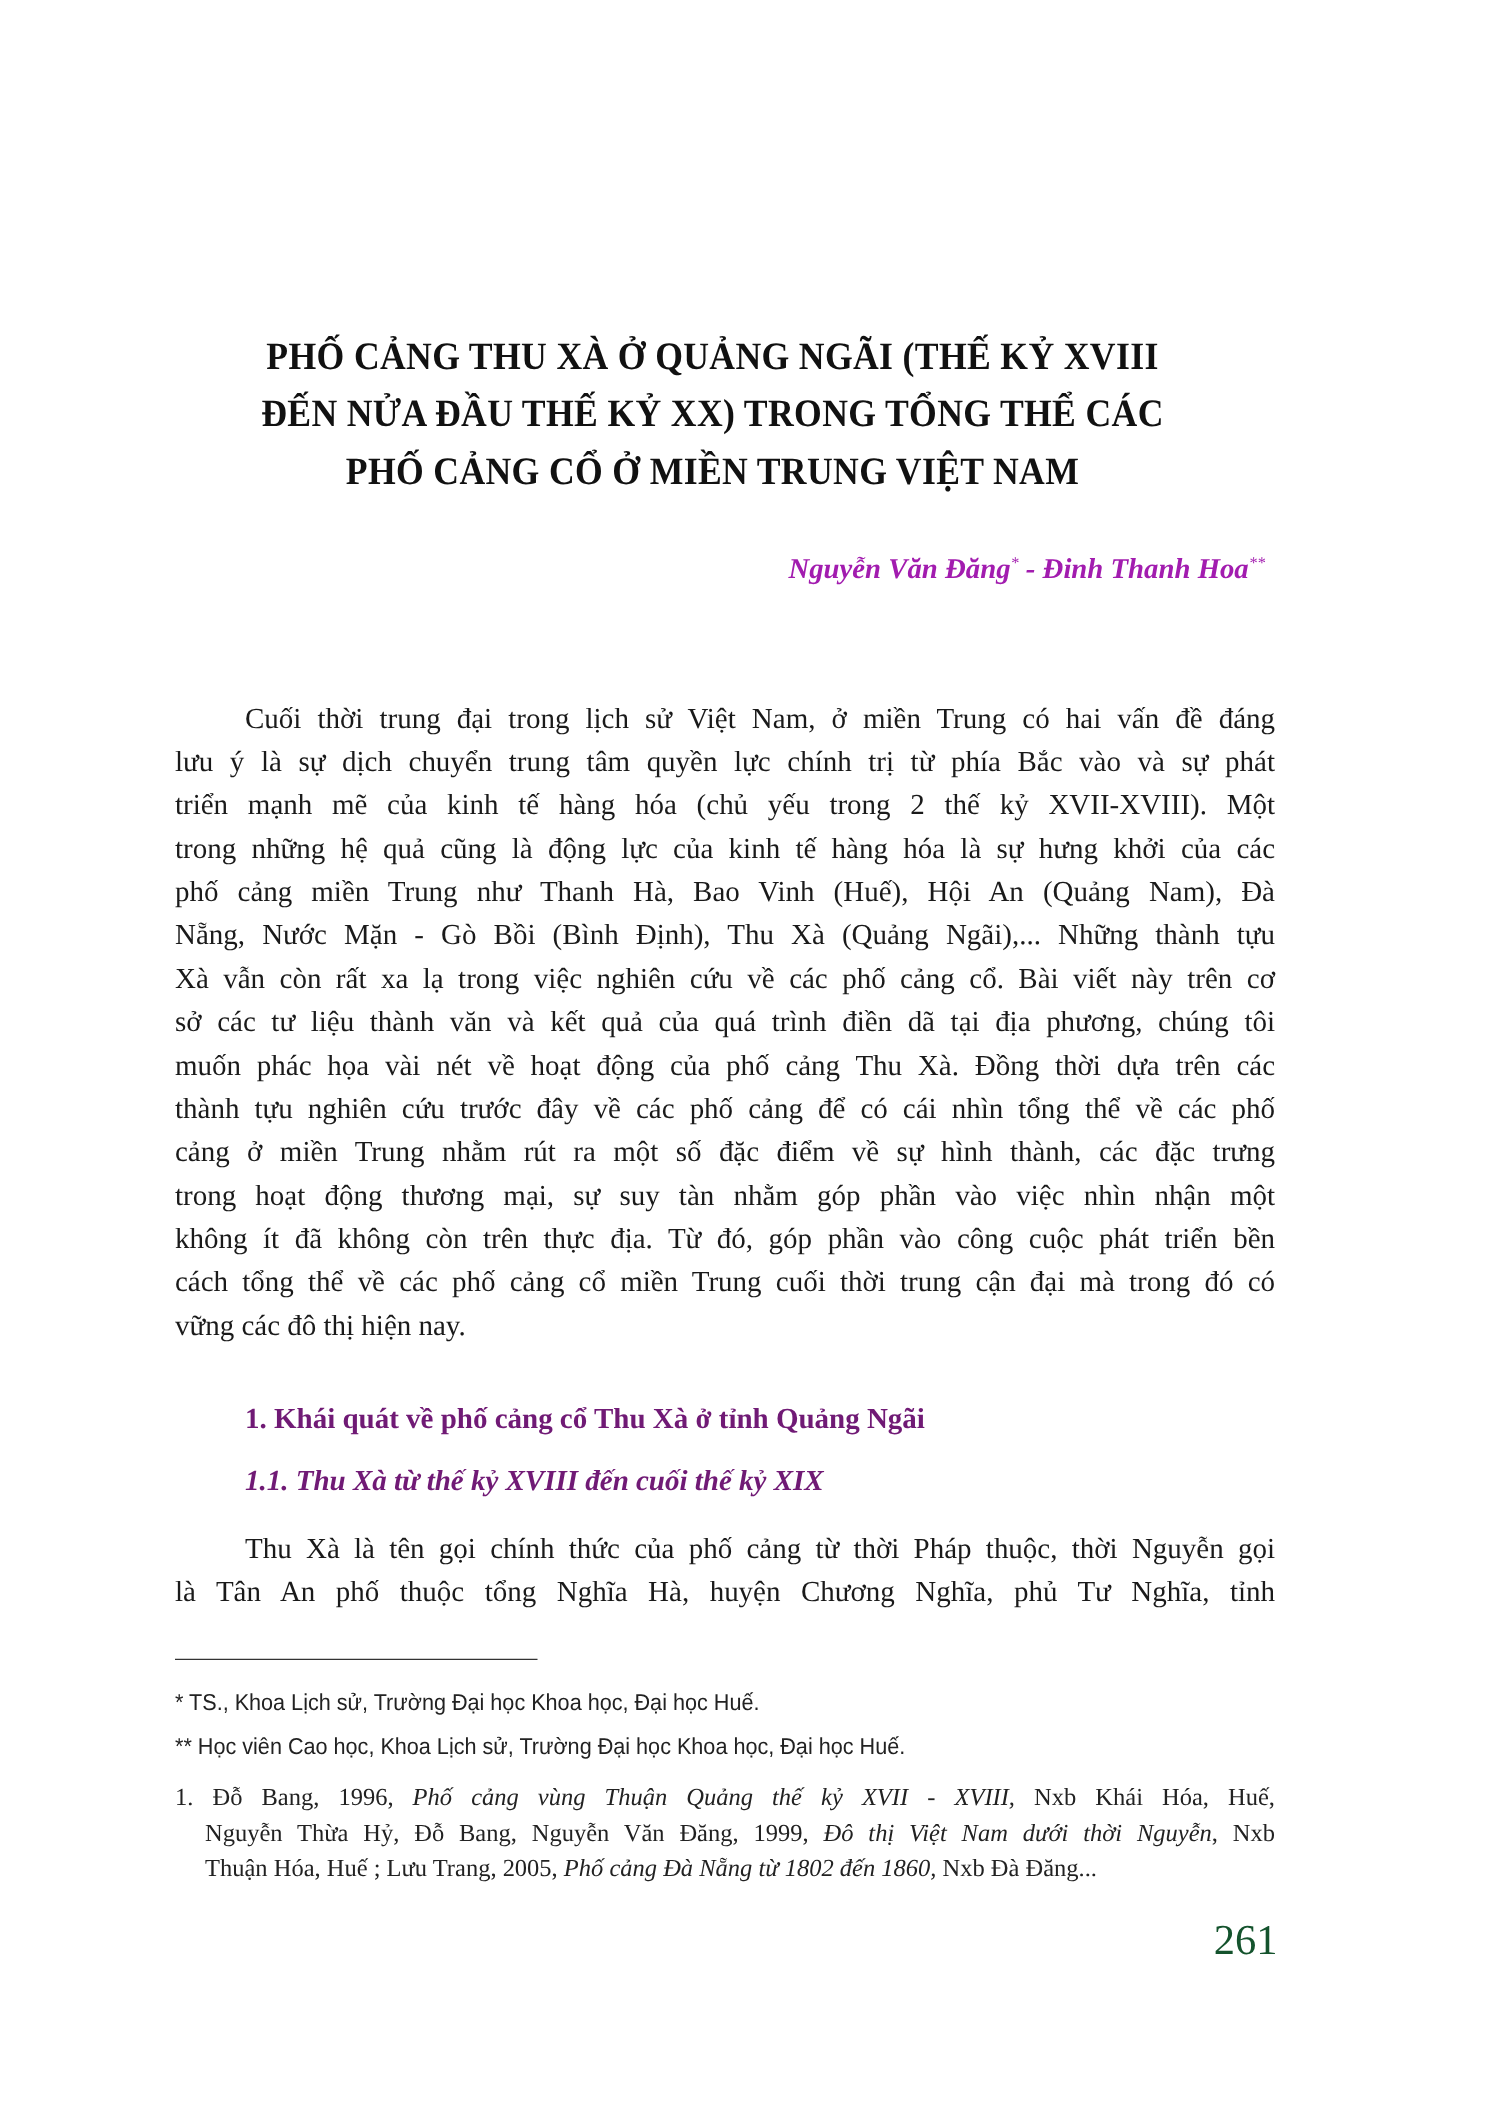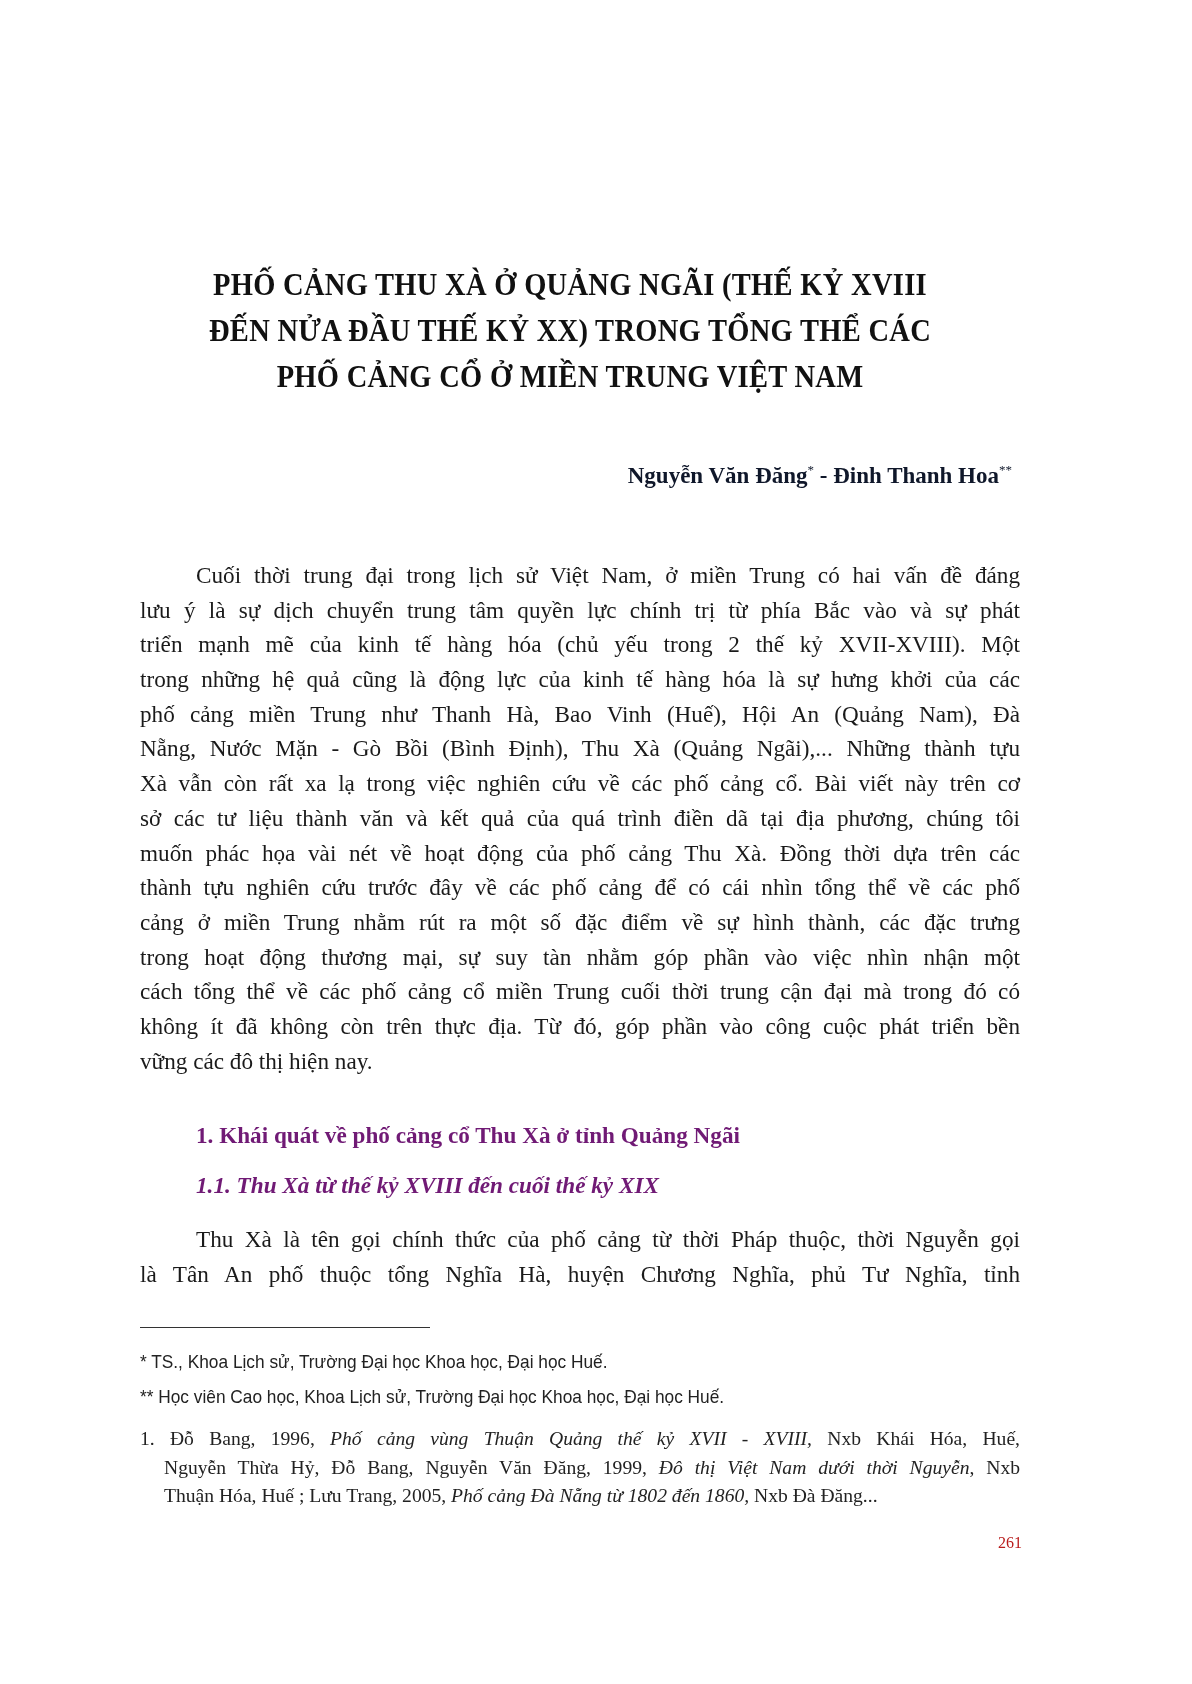--- a/index.html
+++ b/index.html
@@ -28,24 +28,25 @@
       line-height: 46px;
       letter-spacing: 0.3px;
       color: #111;
       transform: scaleX(0.92);
       transform-origin: center top;
     }
     .title div { white-space: nowrap; }
     .authors {
       position: absolute;
       right: 180px;
-      top: 462px;
+      top: 442px;
+      font-style: italic;
       font-weight: bold;
       font-size: 23px;
-      color: #0f172a;
+      color: #a21caf;
       white-space: nowrap;
     }
     .authors sup { font-size: 13px; font-weight: normal; }
     .body {
       position: absolute;
       left: 140px;
       width: 880px;
       top: 558px;
       font-size: 23.2px;
       line-height: 34.7px;
@@ -107,22 +108,22 @@
       color: #222;
     }
     .ref .rl { white-space: nowrap; text-align: justify; text-align-last: justify; }
     .ref .rl.cont { padding-left: 24px; }
     .ref .rl.last { text-align-last: left; }
     .ref i { font-style: italic; margin-top: 48px; }
     .pagenum {
       position: absolute;
       right: 170px;
       top: 1534px;
-      font-size: 16px;
-      color: #b91c1c;
+      font-size: 34px;
+      color: #14532d;
     }
   </style>
 </head>
 <body>
 
 <div class="page">
 
   <div class="title">
     <div>PHỐ CẢNG THU XÀ Ở QUẢNG NGÃI (THẾ KỶ XVIII</div>
     <div>ĐẾN NỬA ĐẦU THẾ KỶ XX) TRONG TỔNG THỂ CÁC</div>
@@ -139,22 +140,22 @@
     <div class="line">triển mạnh mẽ của kinh tế hàng hóa (chủ yếu trong 2 thế kỷ XVII-XVIII). Một</div>
     <div class="line">trong những hệ quả cũng là động lực của kinh tế hàng hóa là sự hưng khởi của các</div>
     <div class="line">phố cảng miền Trung như Thanh Hà, Bao Vinh (Huế), Hội An (Quảng Nam), Đà</div>
     <div class="line">Nẵng, Nước Mặn - Gò Bồi (Bình Định), Thu Xà (Quảng Ngãi),... Những thành tựu</div>
     <div class="line">Xà vẫn còn rất xa lạ trong việc nghiên cứu về các phố cảng cổ. Bài viết này trên cơ</div>
     <div class="line">sở các tư liệu thành văn và kết quả của quá trình điền dã tại địa phương, chúng tôi</div>
     <div class="line">muốn phác họa vài nét về hoạt động của phố cảng Thu Xà. Đồng thời dựa trên các</div>
     <div class="line">thành tựu nghiên cứu trước đây về các phố cảng để có cái nhìn tổng thể về các phố</div>
     <div class="line">cảng ở miền Trung nhằm rút ra một số đặc điểm về sự hình thành, các đặc trưng</div>
     <div class="line">trong hoạt động thương mại, sự suy tàn nhằm góp phần vào việc nhìn nhận một</div>
+    <div class="line">không ít đã không còn trên thực địa. Từ đó, góp phần vào công cuộc phát triển bền</div>
     <div class="line">cách tổng thể về các phố cảng cổ miền Trung cuối thời trung cận đại mà trong đó có</div>
-    <div class="line">không ít đã không còn trên thực địa. Từ đó, góp phần vào công cuộc phát triển bền</div>
     <div class="line last">vững các đô thị hiện nay.</div>
   </div>
 
   <div class="heading h1">1. Khái quát về phố cảng cổ Thu Xà ở tỉnh Quảng Ngãi</div>
   <div class="heading h2">1.1. Thu Xà từ thế kỷ XVIII đến cuối thế kỷ XIX</div>
 
   <div class="body2">
     <div class="line indent">Thu Xà là tên gọi chính thức của phố cảng từ thời Pháp thuộc, thời Nguyễn gọi</div>
     <div class="line">là Tân An phố thuộc tổng Nghĩa Hà, huyện Chương Nghĩa, phủ Tư Nghĩa, tỉnh</div>
   </div>

